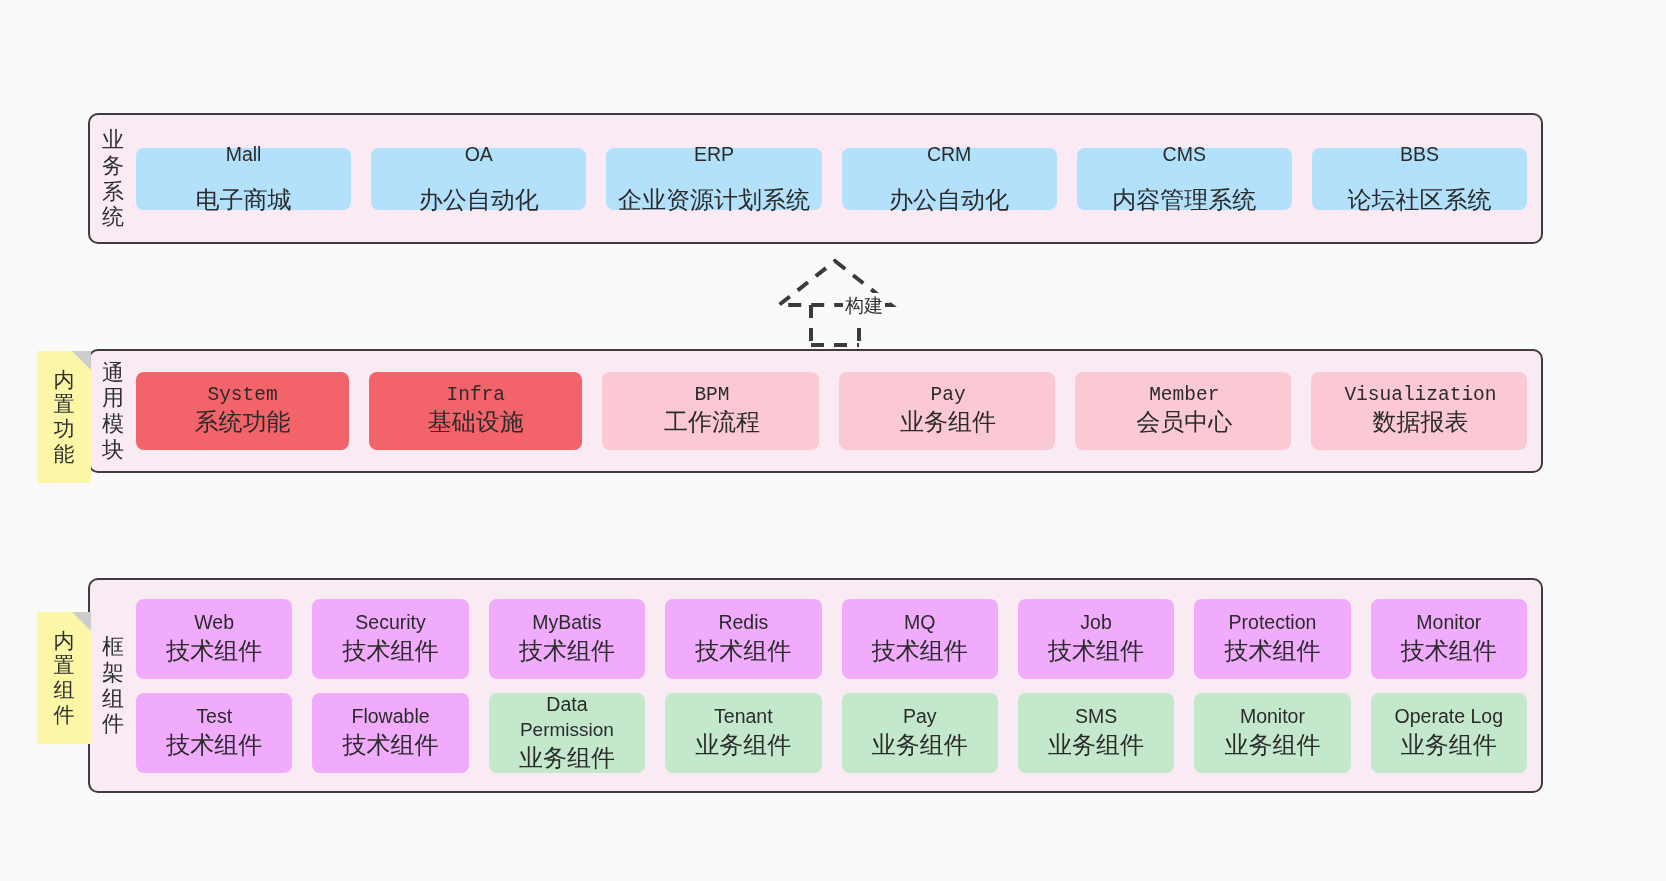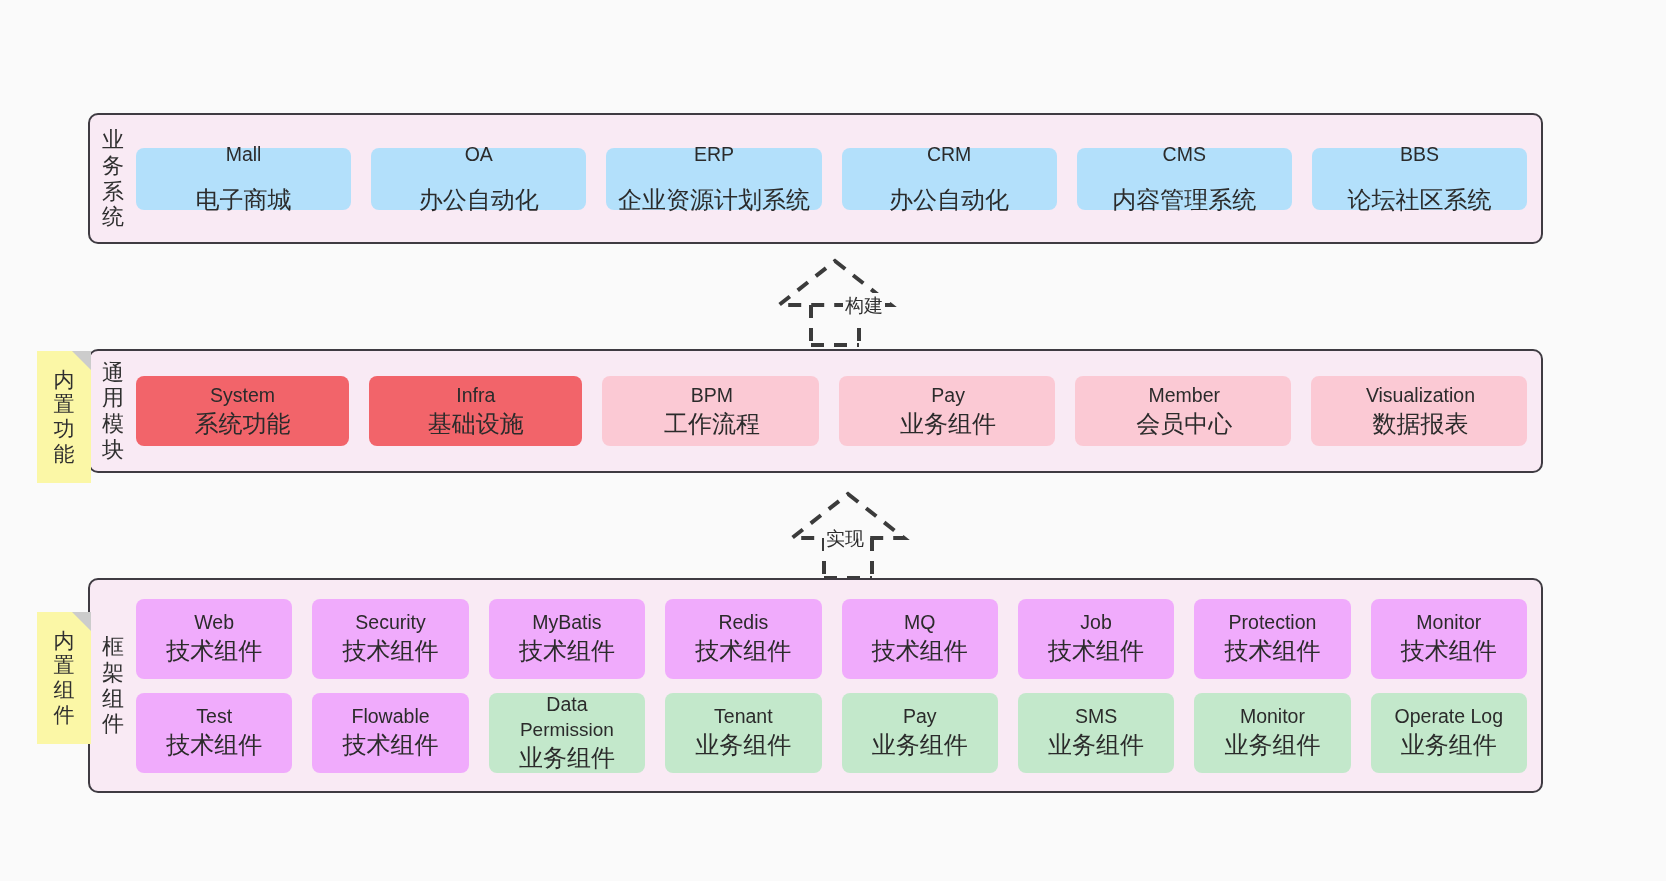--- a/index.html
+++ b/index.html
@@ -92,21 +92,21 @@
   .c-pink   { background: #fbc9d4; padding-left: 9px; }
   .c-green  { background: #f0abfc; }
   .c-lgreen { background: #c3e8cb; }
 
   
   #layer-business { left: 88px;  top: 113px; width: 1455px; height: 131px; }
   #layer-common   { left: 88px;  top: 349px; width: 1455px; height: 124px; }
   #layer-frame    { left: 88px;  top: 578px; width: 1455px; height: 215px; }
 
   #layer-business .card { height: 62px; gap: 17px; }
-  #layer-common   .card { height: 70px; }
+  #layer-common   .card { height: 78px; font-family: Liberation Mono, monospace; }
   #layer-frame    .card { height: 80px; }
 
   
   .note {
     position: absolute;
     box-sizing: border-box;
     width: 54px;
     background: #fbf7a6;
     display: flex;
     flex-direction: column;
@@ -228,28 +228,20 @@
             <div class="t3">会员中心</div>
           </div>
           <div class="card c-pink">
             <div class="t1">Visualization</div>
             <div class="t3">数据报表</div>
           </div>
         </div>
     </div>
   </div>
 
-  <div class="arrow-group" id="arrow-impl">
-    <svg width="160" height="92" viewBox="0 0 160 92" aria-hidden="true">
-      <path d="M80 6 L136 50 L24 50 Z" fill="none" stroke="#3b3b3b" stroke-width="4" stroke-dasharray="13 10" stroke-linejoin="miter"></path>
-      <path d="M56 50 L56 92 M104 50 L104 92" fill="none" stroke="#3b3b3b" stroke-width="4" stroke-dasharray="13 10"></path>
-      <path d="M56 90 L104 90" fill="none" stroke="#3b3b3b" stroke-width="4" stroke-dasharray="13 10"></path>
-    </svg>
-    <div class="arrow-label">实现</div>
-  </div>
 
   <div class="layer" id="layer-frame">
     <div class="layer-label">
         <span>框</span>
         <span>架</span>
         <span>组</span>
         <span>件</span>
       </div>
     <div class="layer-body">
       <div class="row">

